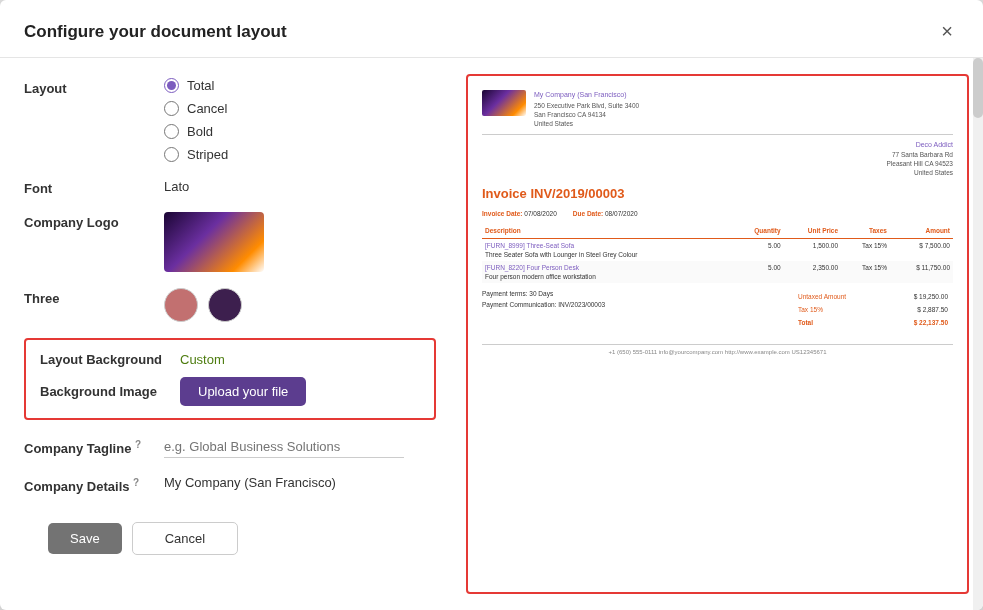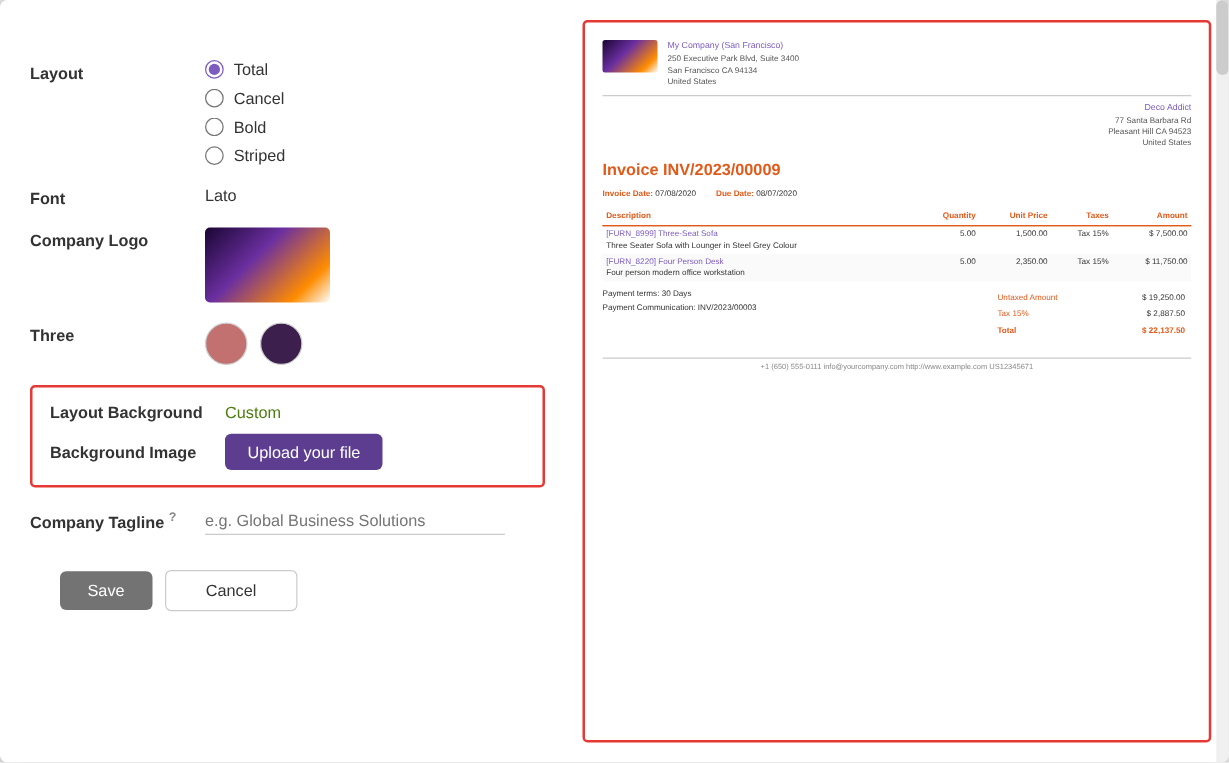--- a/index.html
+++ b/index.html
@@ -308,28 +308,31 @@
       right: 0;
       top: 0;
       width: 10px;
       height: 60px;
       background: #ccc;
       border-radius: 5px;
     }
     .left-inner {
       display: flex;
       flex-direction: column;
-      margin-top: 28px;
     }
   </style>
 </head>
 <body>
 
 <div class="modal-overlay">
 
+  <div class="modal-header">
+    <span class="modal-title">Configure your document layout</span>
+    <button class="close-btn">×</button>
+  </div>
 
   <div class="modal-body">
 
     <div class="left-panel">
       <div class="left-inner">
 
         <div class="form-row">
           <div class="form-label">Layout</div>
           <div class="form-content radio-group">
             <label class="radio-item">
@@ -389,20 +392,29 @@
         <div class="form-row">
           <div class="form-label">
             <span>Company Tagline</span>
             <sup style="color:#888;font-size:10px;">?</sup>
           </div>
           <div class="form-content">
             <input type="text" class="tagline-input" placeholder="e.g. Global Business Solutions" style="">
           </div>
         </div>
 
+        <div class="form-row">
+          <div class="form-label">
+            <span>Company Details</span>
+            <sup style="color:#888;font-size:10px;">?</sup>
+          </div>
+          <div class="form-content">
+            <span class="company-details-value">My Company (San Francisco)</span>
+          </div>
+        </div>
 
       </div>
 
       <div class="modal-footer">
         <button class="save-btn">Save</button>
         <button class="cancel-btn">Cancel</button>
       </div>
     </div>
 
     <div class="right-panel">
@@ -422,21 +434,21 @@
 
           <div style="display:flex; justify-content:flex-end; margin-bottom:6px;">
             <div class="inv-to">
               <div class="inv-to-name">Deco Addict</div>
               <div>77 Santa Barbara Rd</div>
               <div>Pleasant Hill CA 94523</div>
               <div>United States</div>
             </div>
           </div>
 
-          <div class="inv-title">Invoice INV/2023/00009</div>
+          <div class="inv-title">Invoice INV/2019/00003</div>
 
           <div class="inv-dates">
             <div>
               <span class="inv-dates-label">Invoice Date:</span>
               <span>07/08/2020</span>
             </div>
             <div>
               <span class="inv-dates-label">Due Date:</span>
               <span>08/07/2020</span>
             </div>

